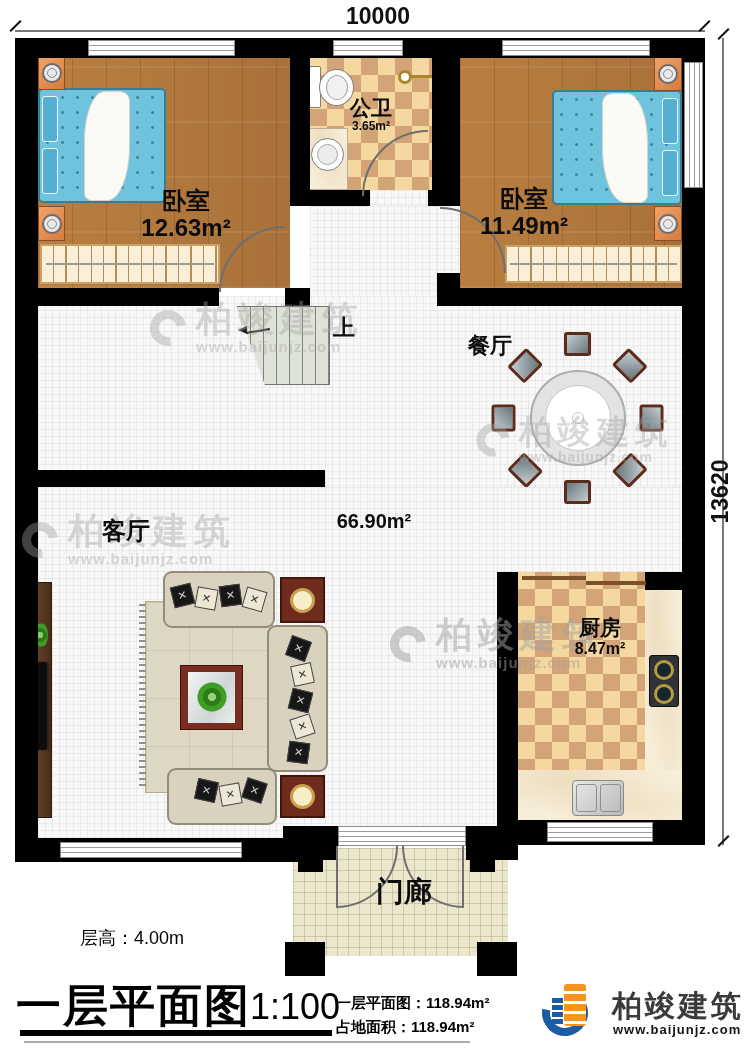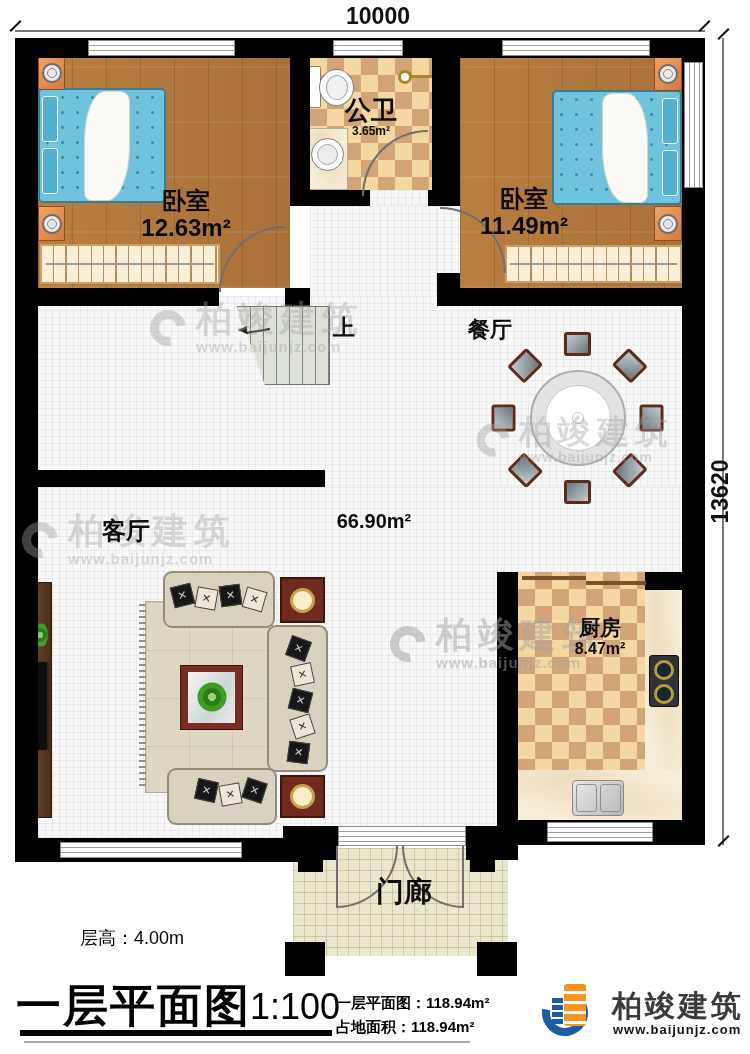--- a/index.html
+++ b/index.html
@@ -225,28 +225,28 @@
         <span class="wm-cn">柏竣建筑</span>
     <span class="wm-url">www.baijunjz.com</span>
       </span>
   </div>
 
   <div class="lbl" style="left:126px;top:188px;width:120px">
     <span class="nm">卧室</span>
     <span class="ar">12.63m²</span>
   </div>
   <div class="lbl" style="left:330px;top:96px;width:82px">
-    <span class="nm" style="font-size:26px">公卫</span>
+    <span class="nm" style="font-size:21px">公卫</span>
     <span class="ar" style="font-size:12px">3.65m²</span>
   </div>
   <div class="lbl" style="left:464px;top:186px;width:120px">
     <span class="nm">卧室</span>
     <span class="ar">11.49m²</span>
   </div>
-  <div class="lbl" style="left:452px;top:318px;width:76px">
+  <div class="lbl" style="left:452px;top:334px;width:76px">
     <span class="nm" style="font-size:22px">餐厅</span>
   </div>
   <div class="lbl" style="left:88px;top:518px;width:76px">
     <span class="nm">客厅</span>
   </div>
   <div class="lbl" style="left:326px;top:510px;width:96px">
     <span class="ar" style="font-size:20px">66.90m²</span>
   </div>
   <div class="lbl" style="left:558px;top:616px;width:84px">
     <span class="nm" style="font-size:21px">厨房</span>

